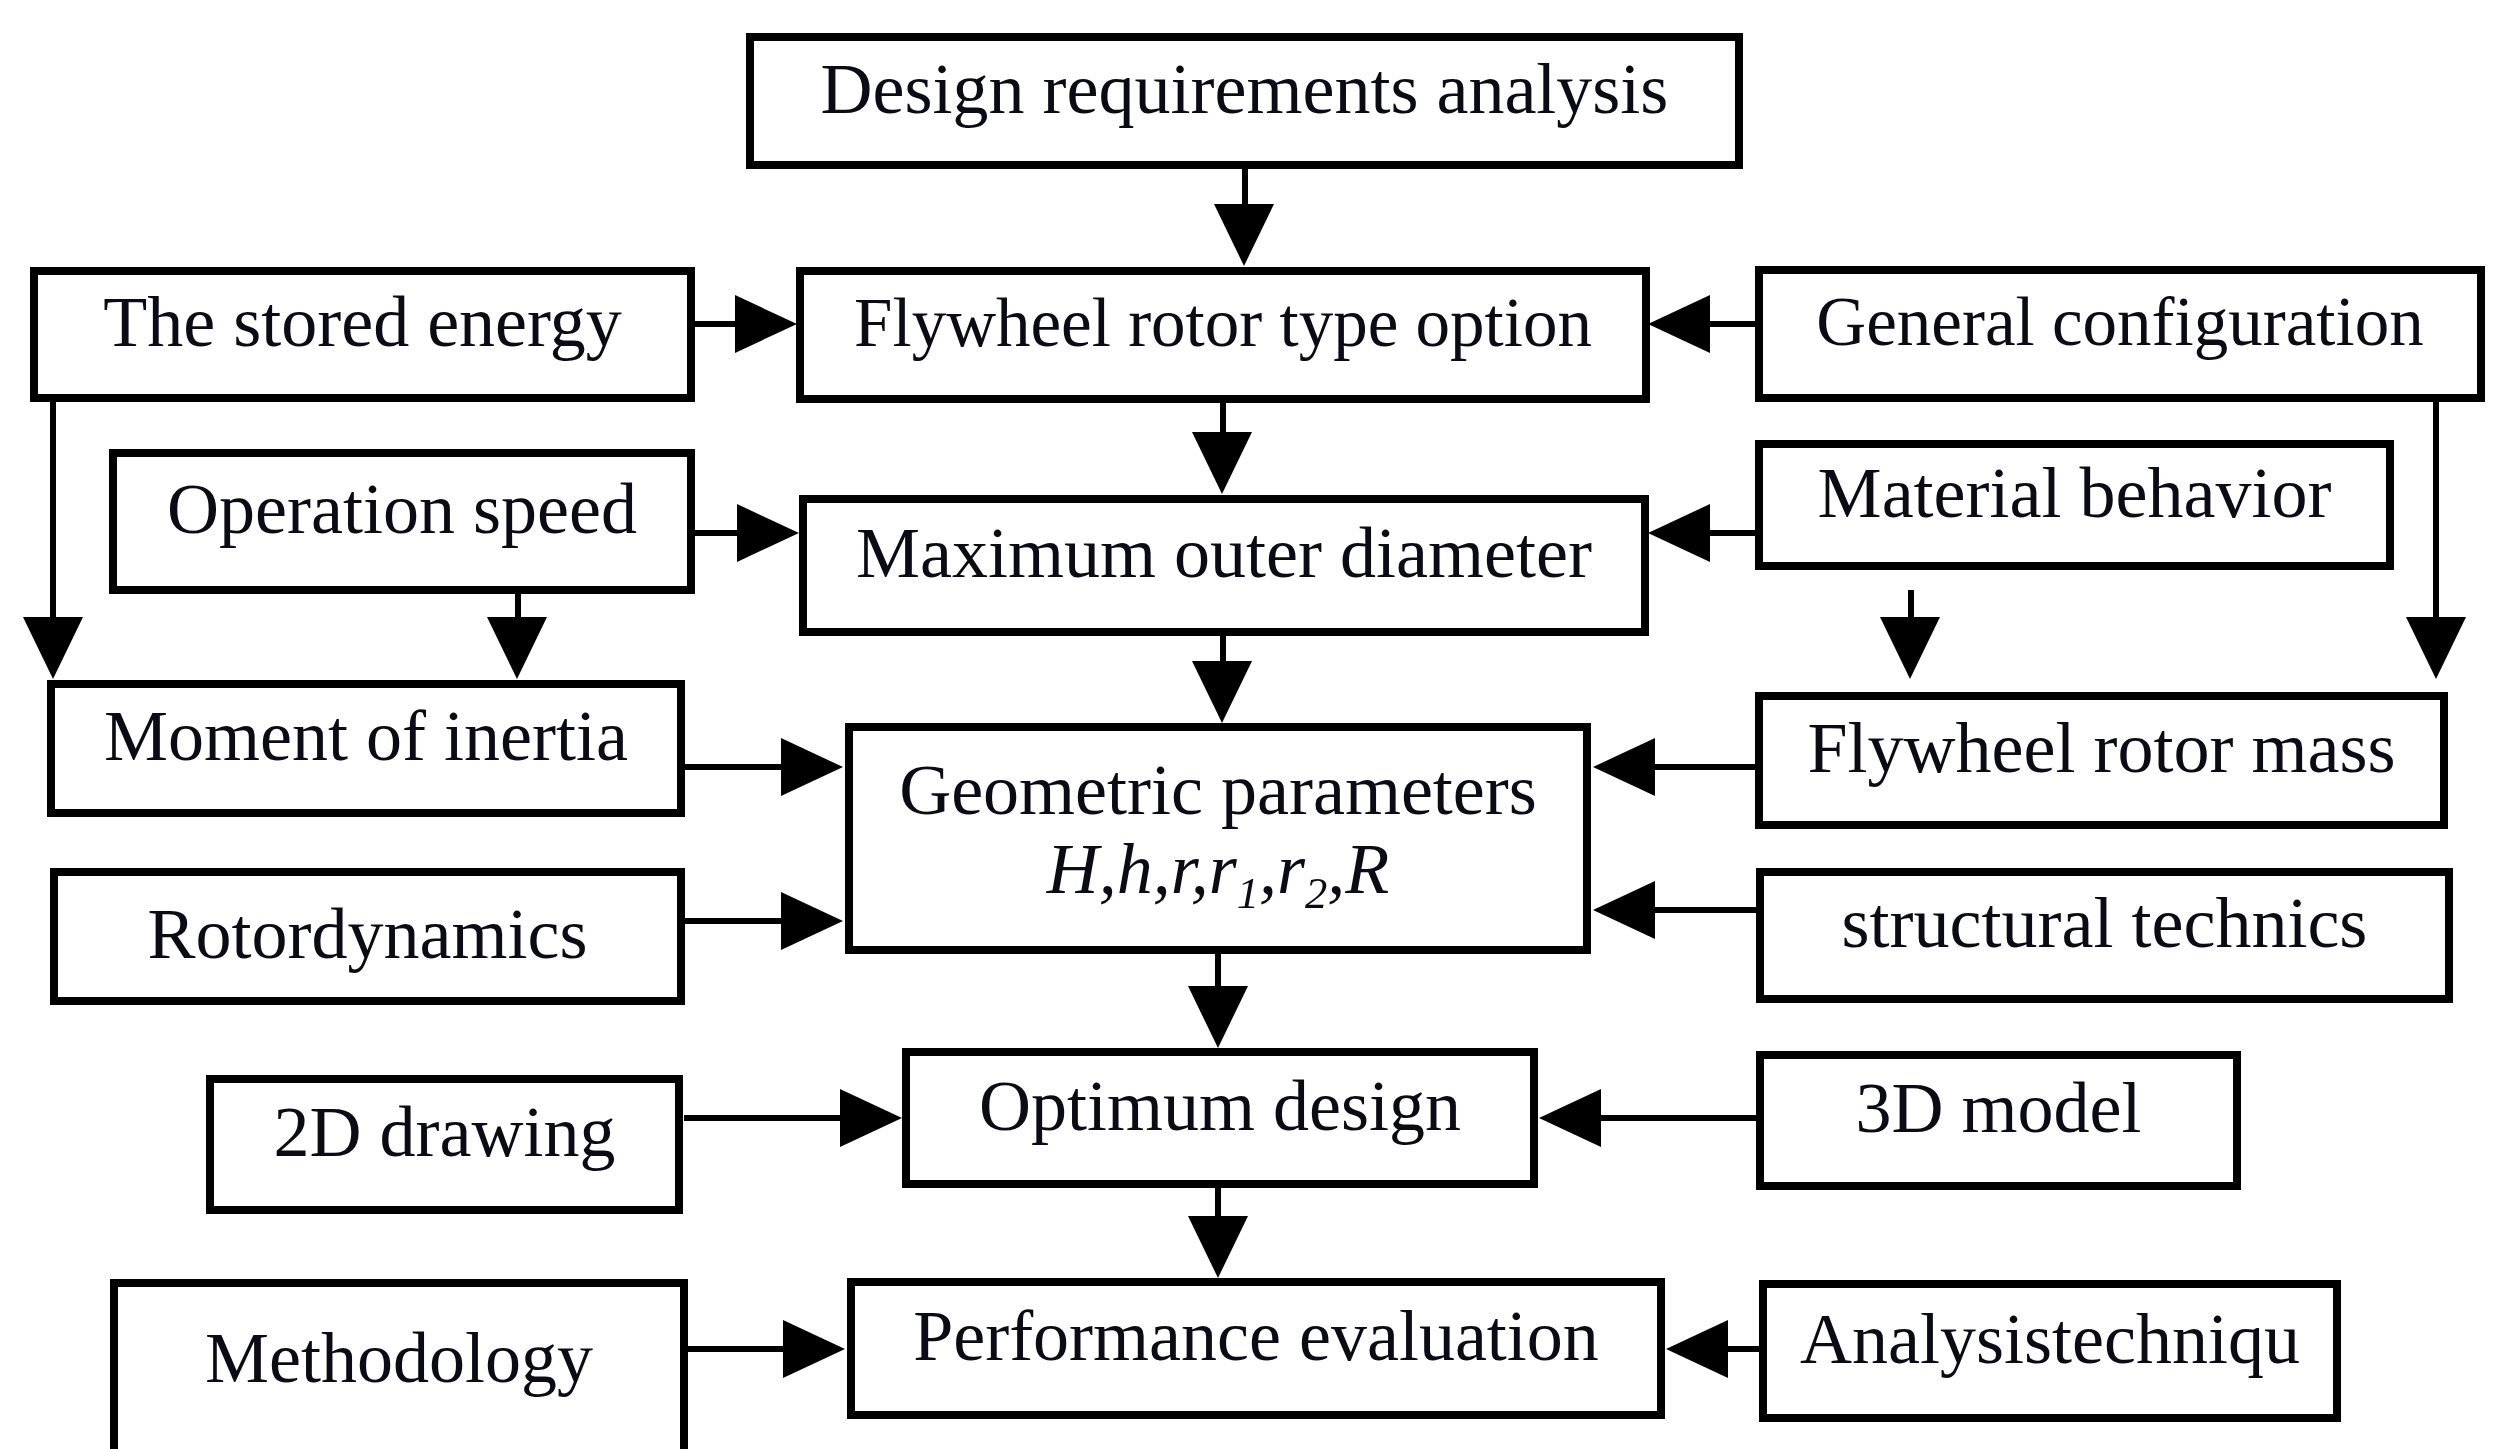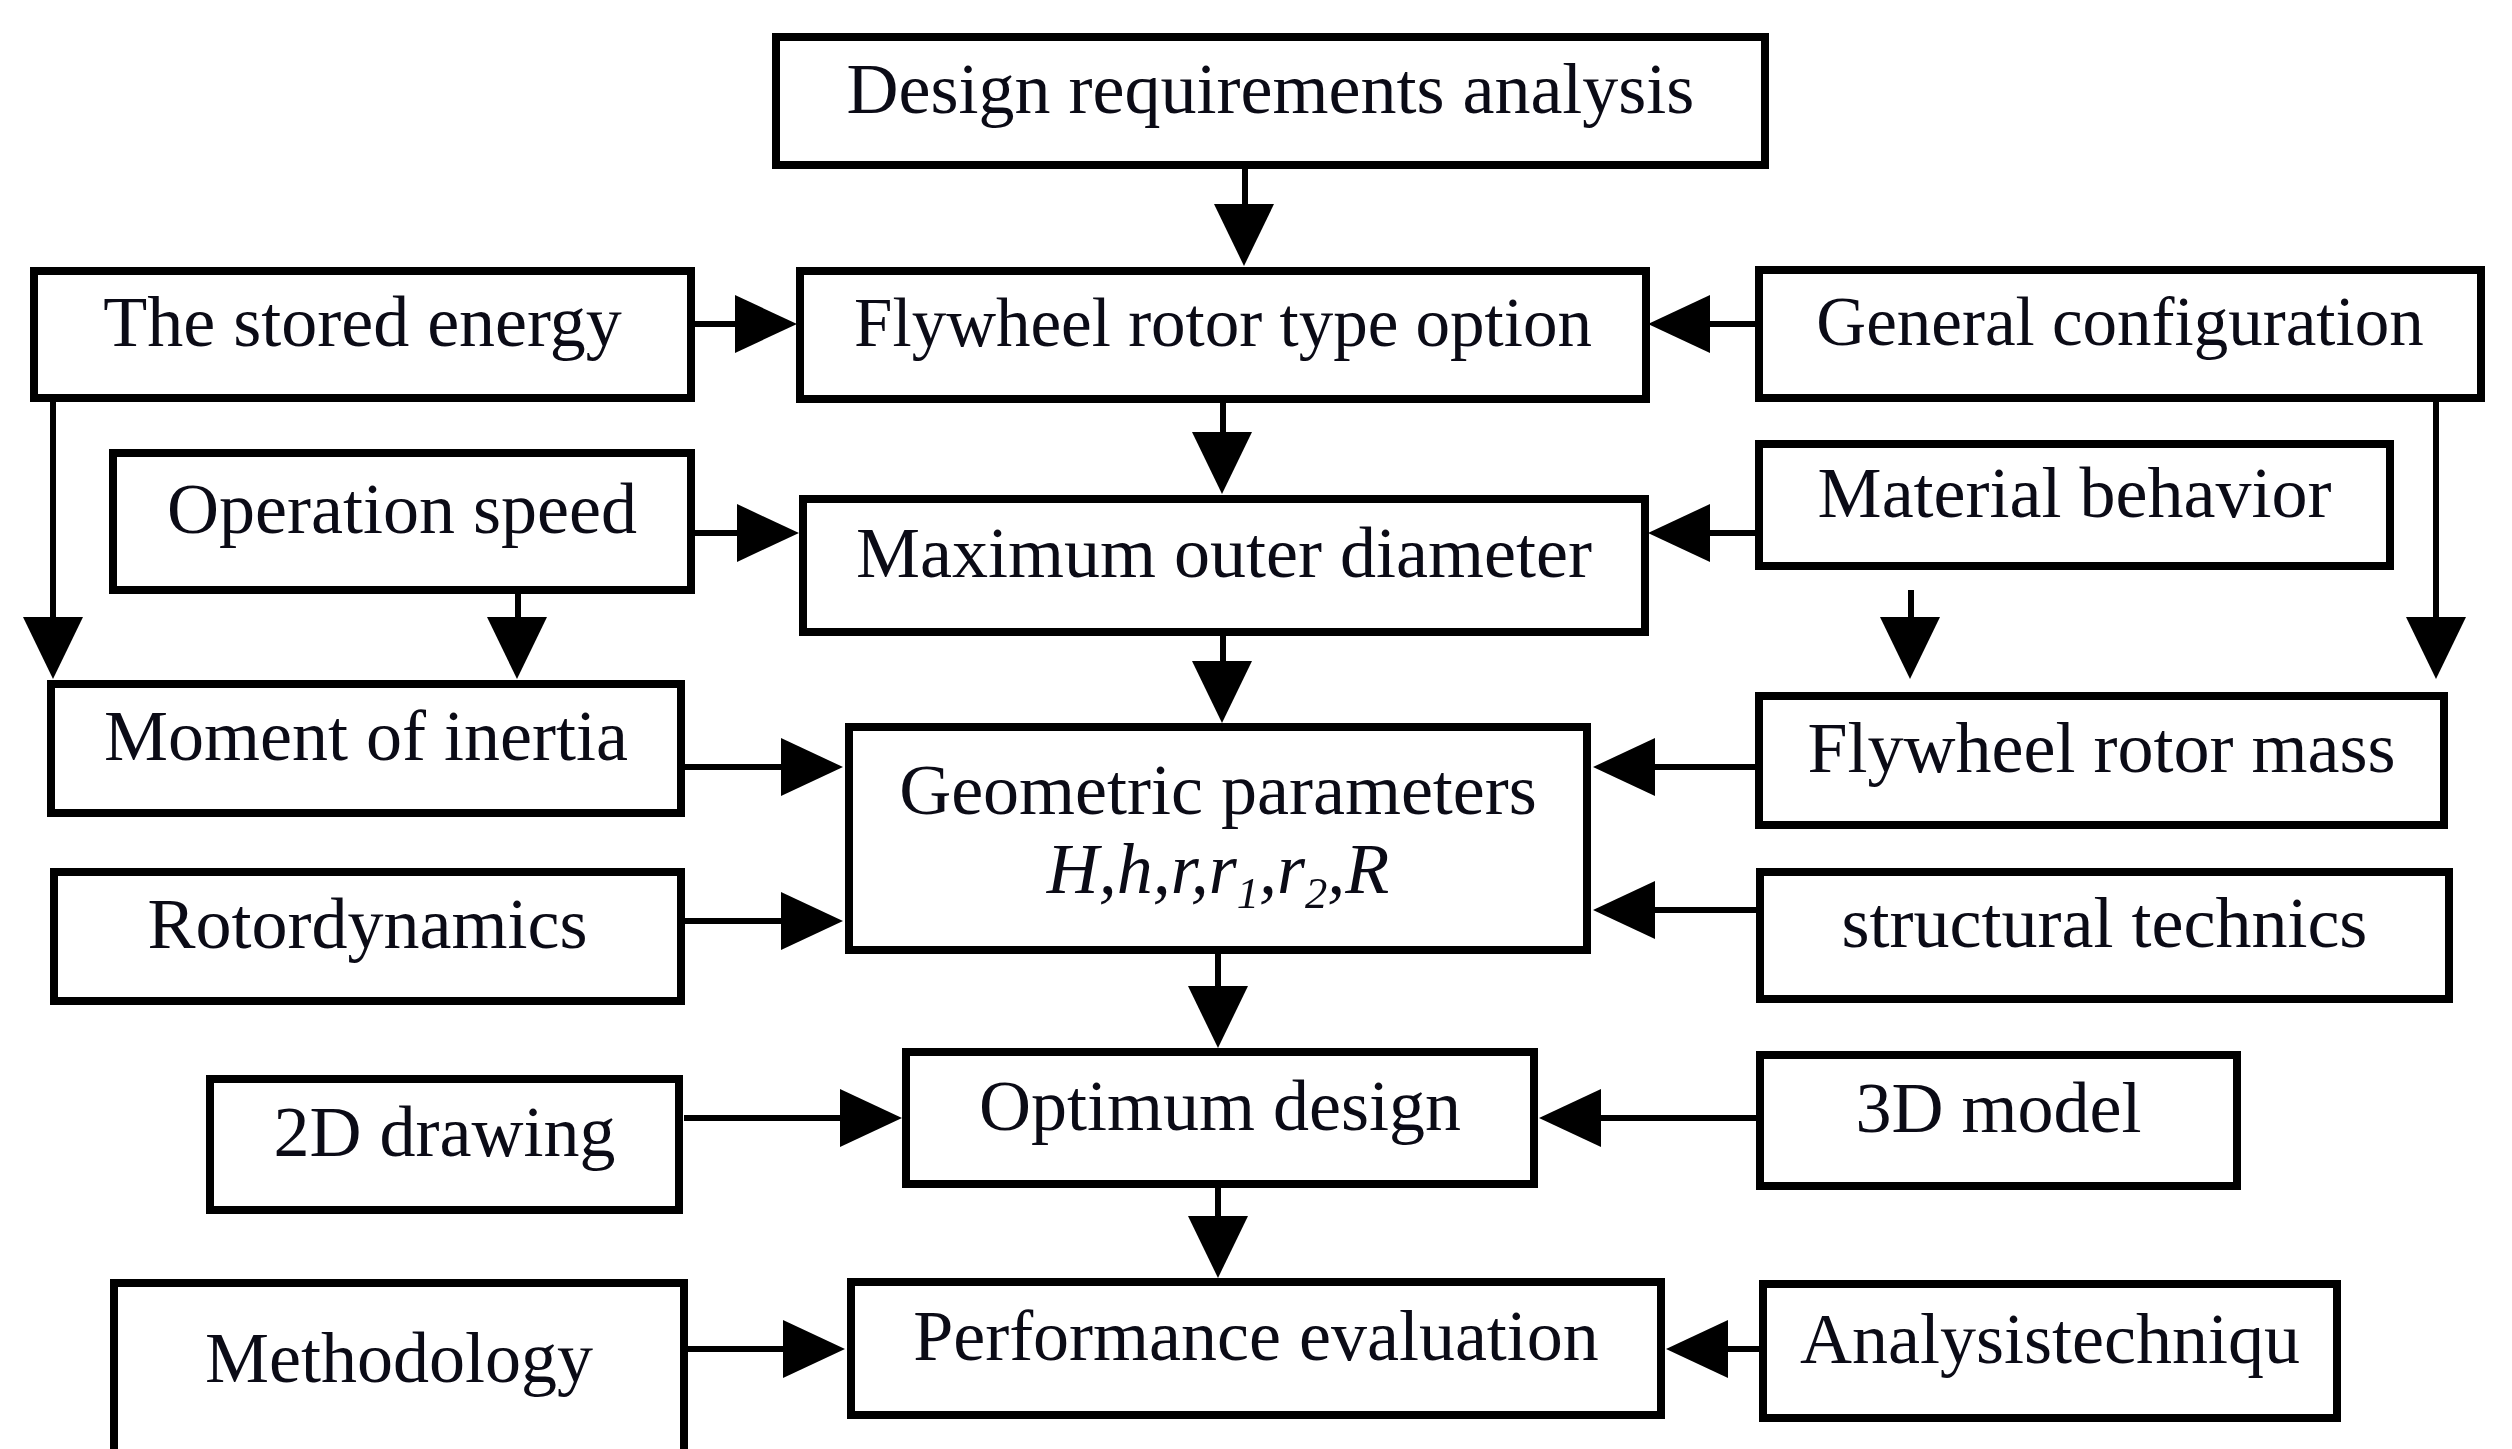--- a/index.html
+++ b/index.html
@@ -52,21 +52,21 @@
     border-top:29px solid transparent;
     border-bottom:29px solid transparent;
     border-right:62px solid #000000;
   }
 </style>
 </head>
 <body>
 
 <div class="stage">
 
-  <div class="box" style="left:746px;top:33px;width:997px;height:136px;margin-left:26px;">
+  <div class="box" style="left:746px;top:33px;width:997px;height:136px;">
     <span class="lbl">Design requirements analysis</span>
   </div>
 
   <div class="box" style="left:30px;top:267px;width:665px;height:135px;">
     <span class="lbl">The stored energy</span>
   </div>
   <div class="box fs90" style="left:796px;top:267px;width:854px;height:136px;">
     <span class="lbl">Flywheel rotor type option</span>
   </div>
   <div class="box fs90" style="left:1755px;top:266px;width:730px;height:136px;">
@@ -87,21 +87,21 @@
     <span class="lbl">Moment of inertia</span>
   </div>
   <div class="box" style="left:845px;top:723px;width:746px;height:231px;padding-bottom:7.6px;">
     <span class="lbl">Geometric parameters</span>
     <span class="formula"><span>H,h,r,r</span><sub>1</sub><span>,r</span><sub>2</sub><span>,R</span></span>
   </div>
   <div class="box" style="left:1755px;top:680px;width:693px;height:137px;margin-top:12px;">
     <span class="lbl">Flywheel rotor mass</span>
   </div>
 
-  <div class="box" style="left:50px;top:868px;width:635px;height:137px;">
+  <div class="box" style="left:50px;top:868px;width:635px;height:137px;justify-content:flex-end;">
     <span class="lbl">Rotordynamics</span>
   </div>
   <div class="box" style="left:1756px;top:868px;width:697px;height:135px;">
     <span class="lbl">structural technics</span>
   </div>
 
   <div class="box" style="left:206px;top:1051px;width:477px;height:139px;margin-top:24px;">
     <span class="lbl">2D drawing</span>
   </div>
   <div class="box" style="left:902px;top:1048px;width:636px;height:140px;">

